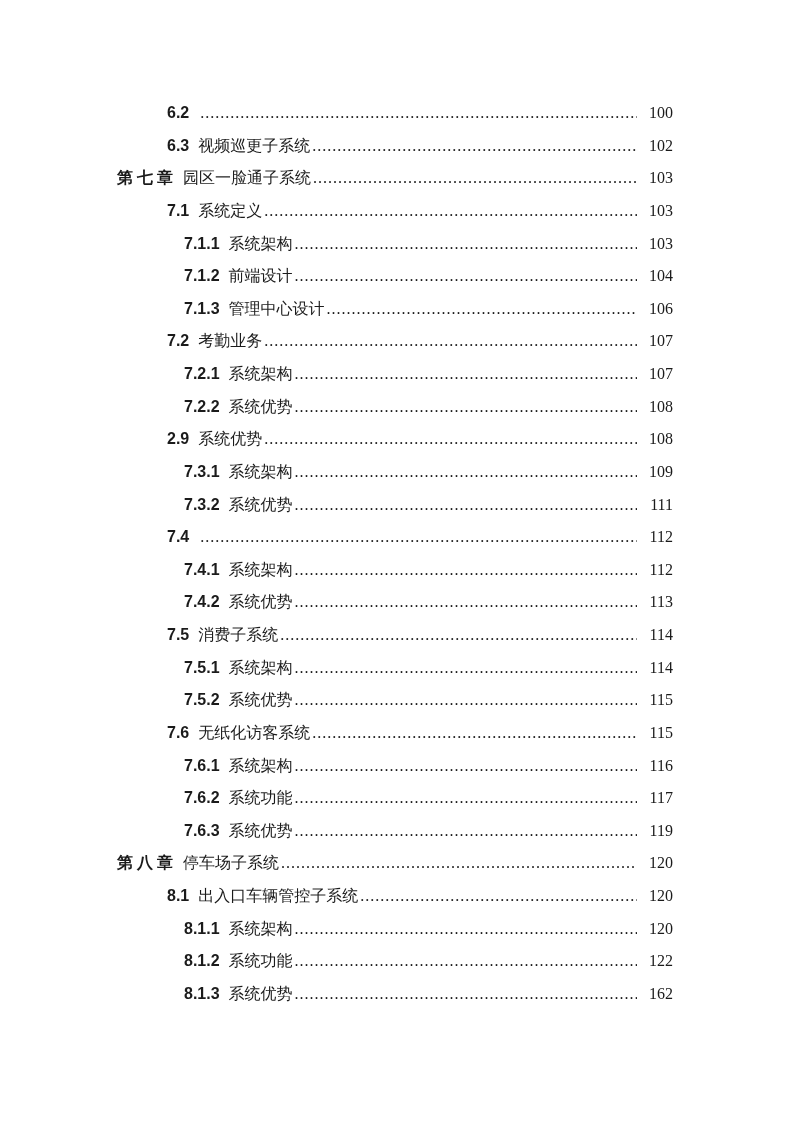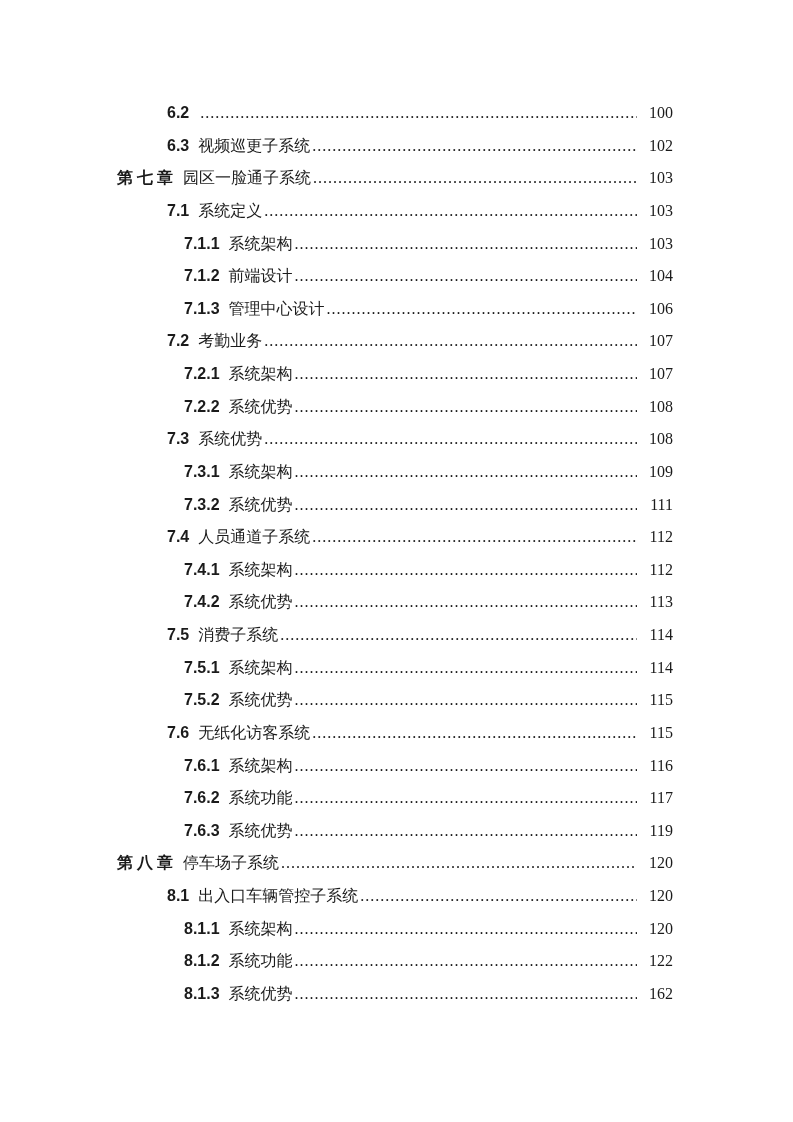--- a/index.html
+++ b/index.html
@@ -126,40 +126,39 @@
     <span class="leader"></span>
     <span class="pnum">107</span>
   </div>
       <div class="row lvl3">
     <span class="num">7.2.2</span>
     <span class="title">系统优势</span>
     <span class="leader"></span>
     <span class="pnum">108</span>
   </div>
       <div class="row lvl2">
-    <span class="num">7.3</span>
+    <span class="num">2.9</span>
     <span class="title">系统优势</span>
     <span class="leader"></span>
     <span class="pnum">108</span>
   </div>
       <div class="row lvl3">
     <span class="num">7.3.1</span>
     <span class="title">系统架构</span>
     <span class="leader"></span>
     <span class="pnum">109</span>
   </div>
       <div class="row lvl3">
     <span class="num">7.3.2</span>
     <span class="title">系统优势</span>
     <span class="leader"></span>
     <span class="pnum">111</span>
   </div>
       <div class="row lvl2">
     <span class="num">7.4</span>
-    <span class="title">人员通道子系统</span>
     <span class="leader"></span>
     <span class="pnum">112</span>
   </div>
       <div class="row lvl3">
     <span class="num">7.4.1</span>
     <span class="title">系统架构</span>
     <span class="leader"></span>
     <span class="pnum">112</span>
   </div>
       <div class="row lvl3">

